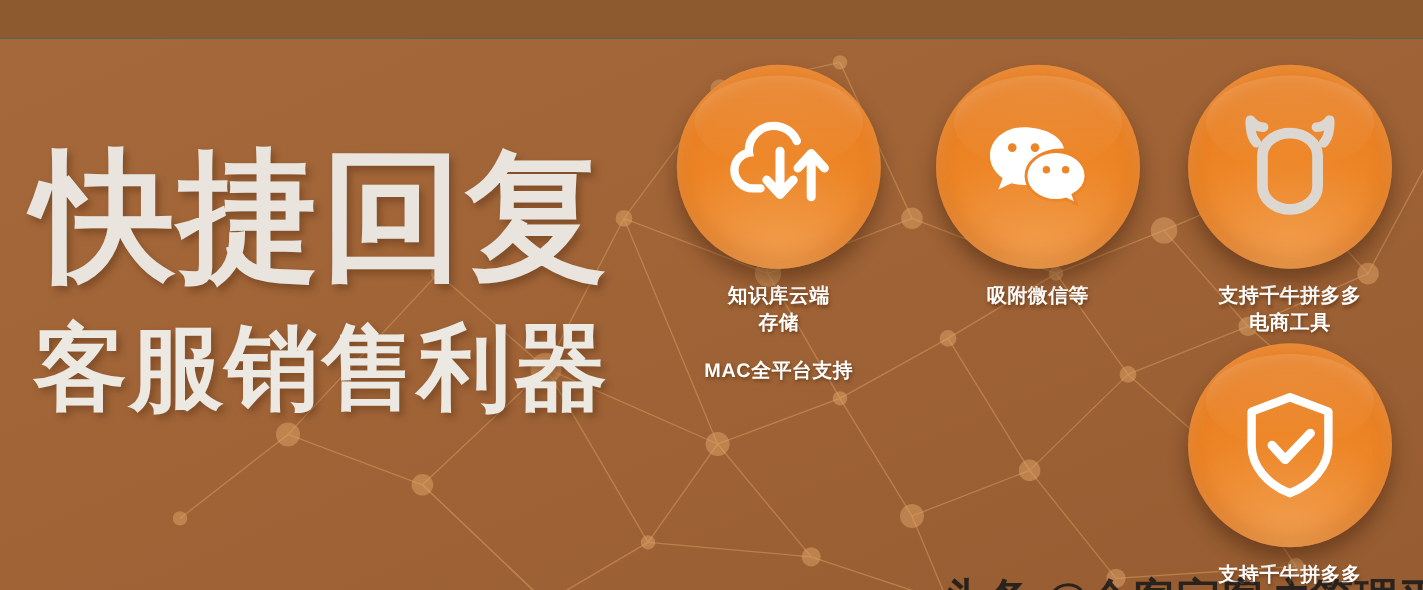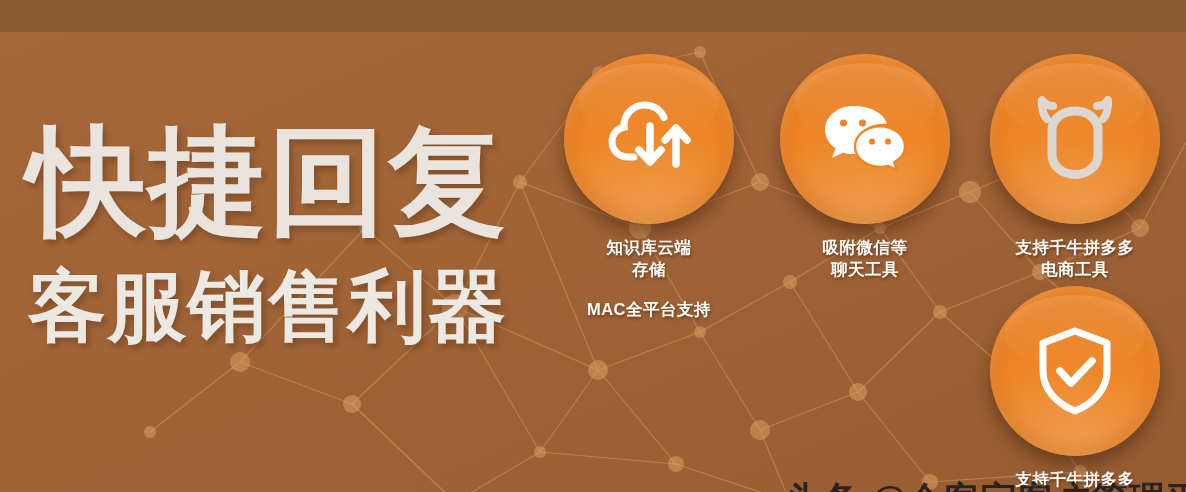--- a/index.html
+++ b/index.html
@@ -226,21 +226,20 @@
           <path d="M32 4C16.5 4 4 14.6 4 27.7c0 7.5 4.1 14.2 10.6 18.6L11 56l10.8-5.3c3.2.9 6.6 1.4 10.2 1.4 1.2 0 2.3 0 3.4-.2-.8-2.1-1.2-4.3-1.2-6.6 0-13 12.8-23.6 28.5-23.6 1 0 2 0 3 .1C63.4 11.2 49.3 4 32 4z" fill="#fff"></path>
           <circle cx="22.5" cy="21" r="3.6" fill="#ed8526"></circle>
           <circle cx="41.5" cy="21" r="3.6" fill="#ed8526"></circle>
           <path d="M84 44.6C84 33.3 72.8 24.2 59 24.2S34 33.3 34 44.6c0 11.3 11.2 20.4 25 20.4 2.9 0 5.7-.4 8.3-1.1L76 68l-2.8-7.7C79.7 56.6 84 51 84 44.6z" fill="#fff" stroke="#ed8526" stroke-width="2.4"></path>
           <circle cx="51" cy="39.5" r="3.1" fill="#ed8526"></circle>
           <circle cx="67" cy="39.5" r="3.1" fill="#ed8526"></circle>
         </svg>
       </div>
       <div class="caption">
         <span>吸附微信等</span>
-        <span class="l2">聊天工具</span>
       </div>
     </div>
 
     <div class="feature f-c2">
       <div class="circle">
         <svg width="76" height="86" viewBox="0 0 76 86">
           <path d="M16 10c-5 0-9-3-11-6 0 0-1 13 5 19M60 10c5 0 9-3 11-6 0 0 1 13-5 19" fill="none" stroke="#dcd7d0" stroke-width="8" stroke-linecap="round" stroke-linejoin="round"></path>
           <path d="M38 15c-12.5 0-23 8-23 19v25c0 11 10.5 19.5 23 19.5S61 70 61 59V34c0-11-10.5-19-23-19z" fill="none" stroke="#dcd7d0" stroke-width="9" stroke-linejoin="round"></path>
         </svg>
       </div>

